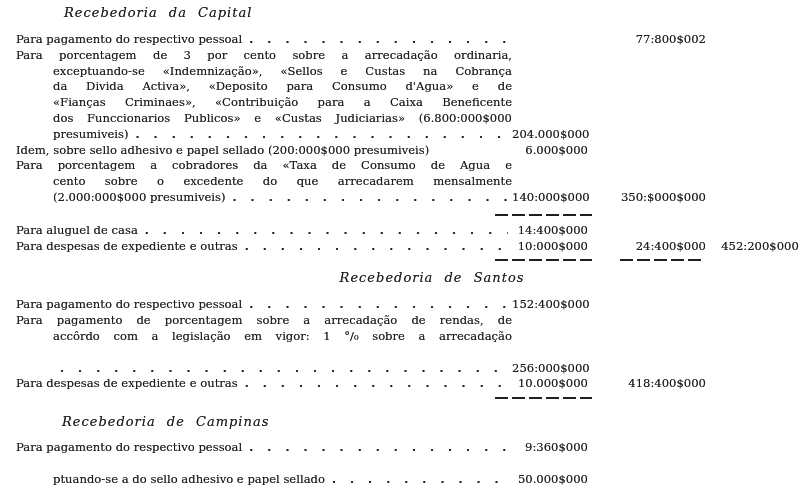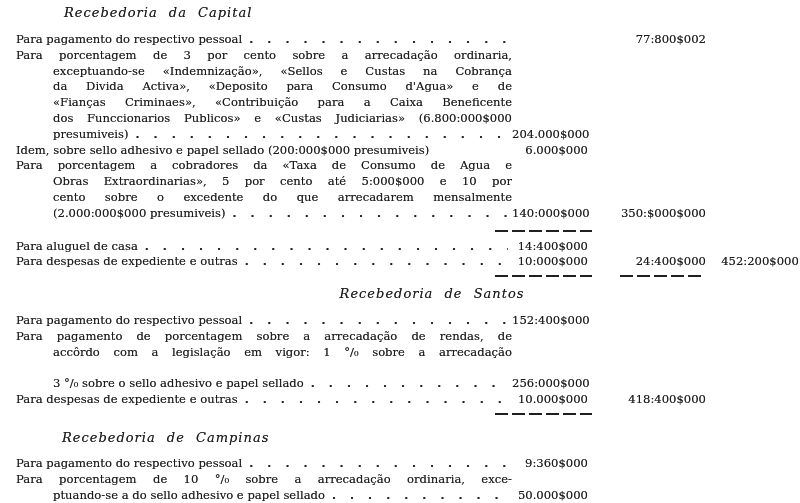--- a/index.html
+++ b/index.html
@@ -128,26 +128,20 @@
           <div class="c3"></div>
       </div>
 
       <div class="row">
         <div class="t just">Para porcentagem a cobradores da «Taxa de Consumo de Agua e</div>
         <div class="c1"></div>
           <div class="c2"></div>
           <div class="c3"></div>
       </div>
 
-      <div class="row">
-        <div class="t just ind">Obras Extraordinarias», 5 por cento até 5:000$000 e 10 por</div>
-        <div class="c1"></div>
-          <div class="c2"></div>
-          <div class="c3"></div>
-      </div>
 
       <div class="row">
         <div class="t just ind">cento sobre o excedente do que arrecadarem mensalmente</div>
         <div class="c1"></div>
           <div class="c2"></div>
           <div class="c3"></div>
       </div>
 
       <div class="row">
         <div class="t ind">
@@ -231,21 +225,20 @@
       </div>
 
       <div class="row">
         <div class="c1"></div>
           <div class="c2"></div>
           <div class="c3"></div>
       </div>
 
       <div class="row">
         <div class="t ind">
-            <span>3 °/₀ sobre o sello adhesivo e papel sellado</span>
             <span class="leader"></span>
           </div>
         <div class="c1">256:000$000</div>
         <div class="c2"></div>
           <div class="c3"></div>
       </div>
 
       <div class="row">
         <div class="t">
             <span>Para despesas de expediente e outras</span>
@@ -276,21 +269,20 @@
         <div class="t">
             <span>Para pagamento do respectivo pessoal</span>
             <span class="leader"></span>
           </div>
         <div class="c1">9:360$000</div>
         <div class="c2"></div>
           <div class="c3"></div>
       </div>
 
       <div class="row">
-        <div class="t just">Para porcentagem de 10 °/₀ sobre a arrecadação ordinaria, exce-</div>
         <div class="c1"></div>
           <div class="c2"></div>
           <div class="c3"></div>
       </div>
 
       <div class="row">
         <div class="t ind">
             <span>ptuando-se a do sello adhesivo e papel sellado</span>
             <span class="leader"></span>
           </div>

